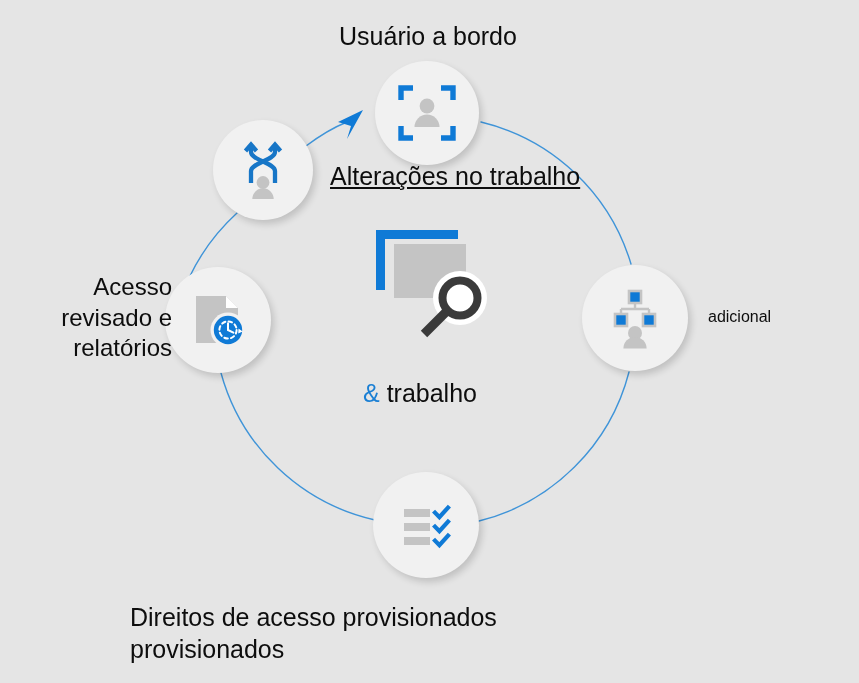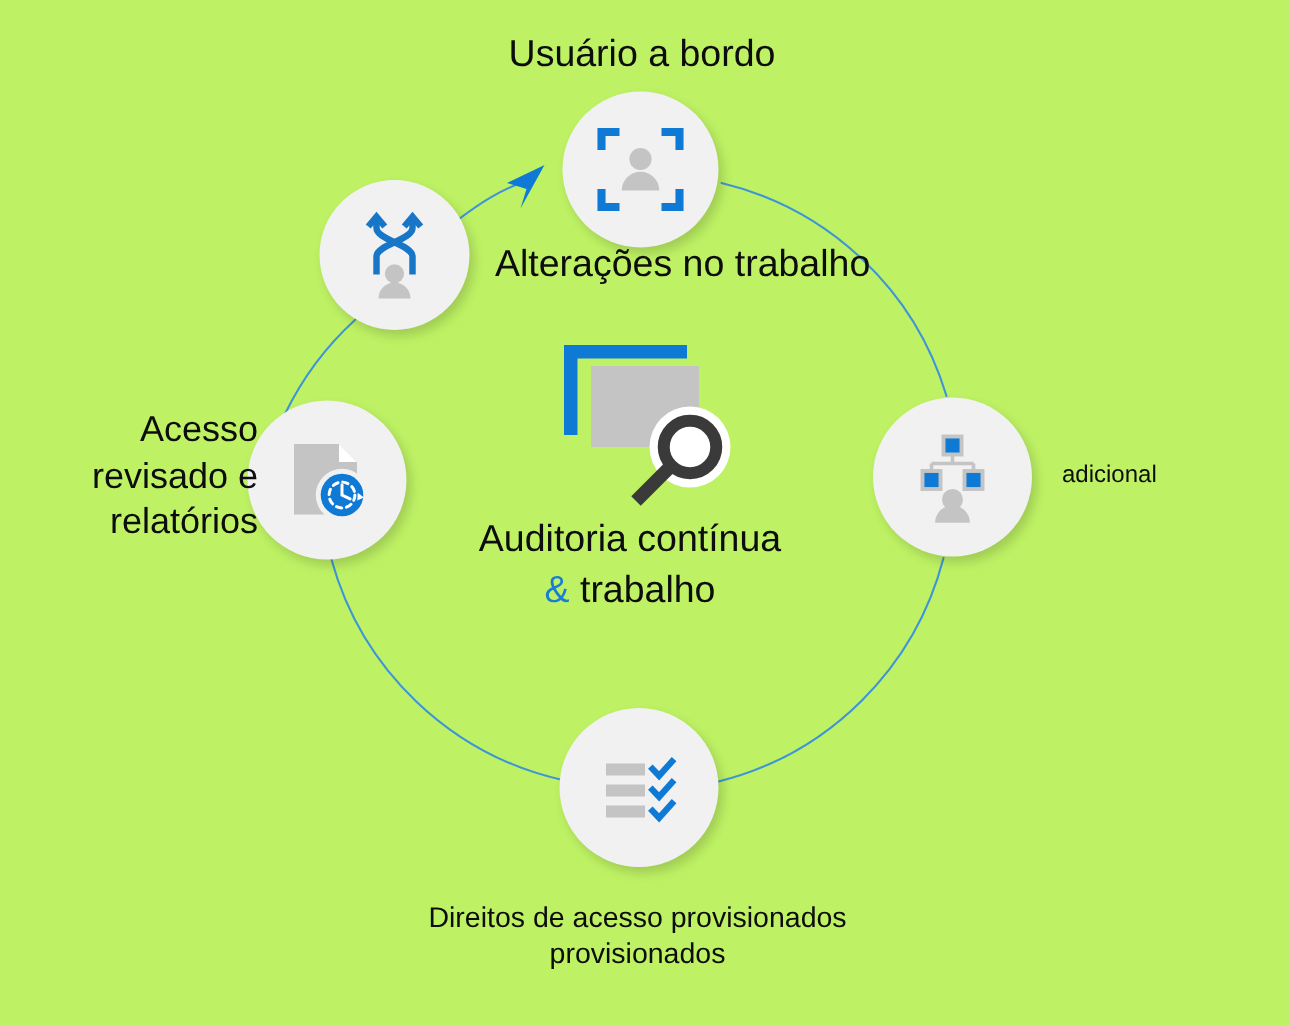--- a/index.html
+++ b/index.html
@@ -10,21 +10,21 @@
   }
   body {
     font-family: "Liberation Sans", sans-serif;
     color: #000000;
     -webkit-font-smoothing: antialiased;
   }
   #stage {
     position: relative;
     width: 859px;
     height: 683px;
-    background: #bef264;
+    background: #e5e5e5;
     overflow: hidden;
   }
   #ring-svg {
     position: absolute;
     left: 0;
     top: 0;
     width: 859px;
     height: 683px;
   }
 
@@ -52,39 +52,39 @@
     color: #0d0d0d;
     line-height: 1.28;
     white-space: pre-line;
   }
   #label-onboard {
     left: 258px; top: 20px; width: 340px;
     text-align: center; font-size: 25px;
   }
   #label-jobchange {
     left: 330px; top: 160px; width: 300px;
-    text-align: left; font-size: 25px;
+    text-align: left; font-size: 25px; text-decoration: underline;
   }
   #label-reviewed {
     left: 0px; top: 272px; width: 172px;
     text-align: right; font-size: 24px;
   }
   #label-request {
     left: 708px; top: 274px; width: 200px;
     text-align: left; font-size: 24px;
   }
   #label-request .sub {
     display: block;
     font-size: 16px;
     line-height: 1.3;
     margin-top: 2px;
   }
   #label-provision {
     left: 130px; top: 601px; width: 590px;
-    text-align: center; font-size: 19px;
+    font-size: 25px;
   }
 
   
   #center-icon {
     position: absolute;
     left: 372px; top: 226px;
     width: 122px; height: 112px;
   }
   #label-center {
     position: absolute;
@@ -224,18 +224,18 @@
 relatórios</div>
 
   <div class="label" id="label-request">
     <span class="sub">adicional</span>
   </div>
 
   <div class="label" id="label-provision">Direitos de acesso provisionados
 provisionados</div>
 
   <div id="label-center">
-    <span>Auditoria contínua</span><br>
+    <br>
     <span class="amp">&amp;</span>
     <span>trabalho</span>
   </div>
 
 </div>
 
 </body></html>

